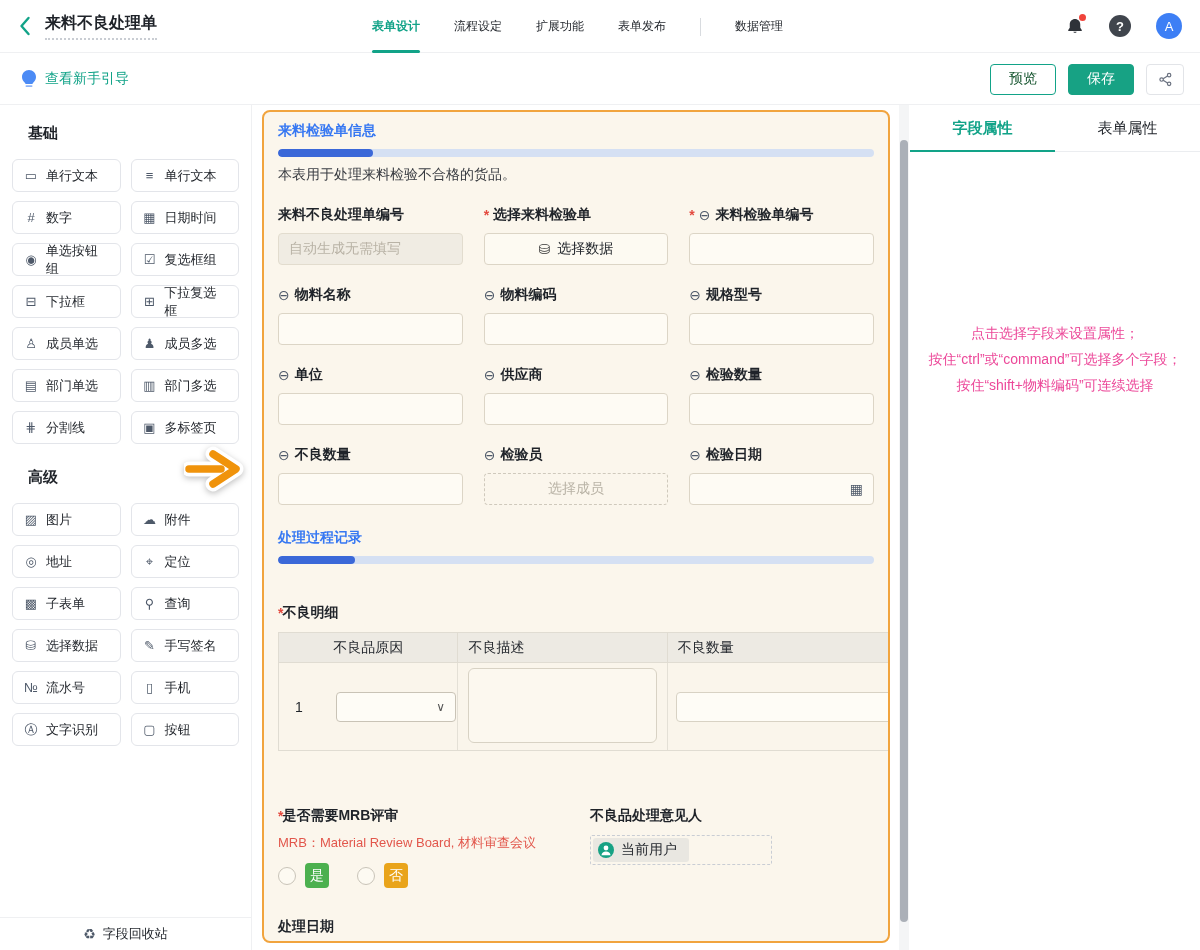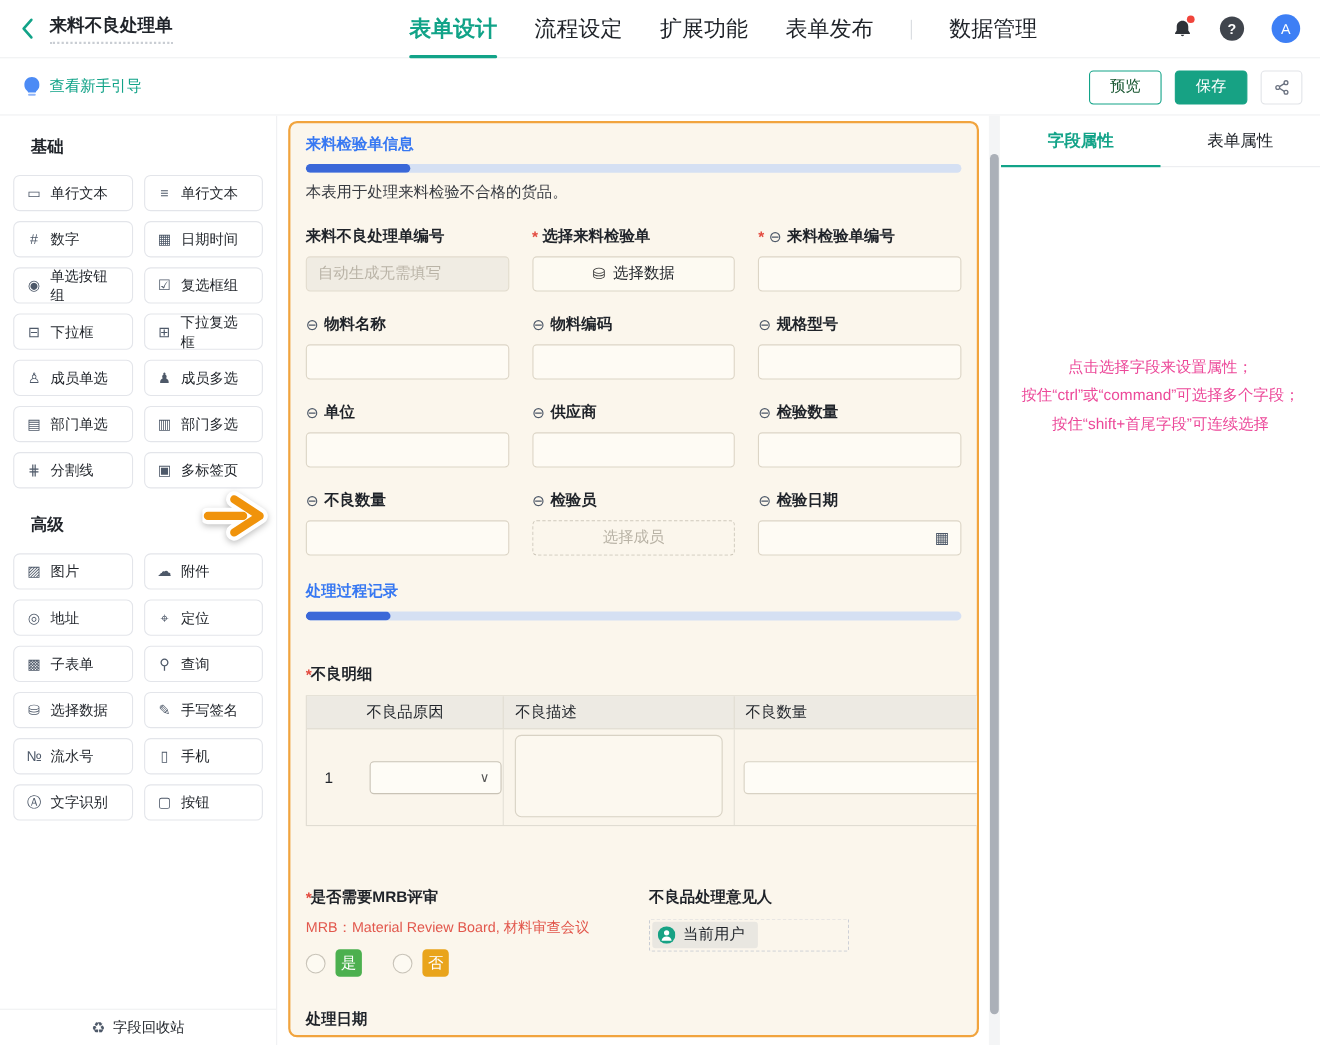--- a/index.html
+++ b/index.html
@@ -7,21 +7,21 @@
     font-family:"Liberation Sans","DejaVu Sans",sans-serif; color:#1F2329; }
   .app { position:relative; width:1200px; height:950px; background:#fff; }
 
   
   .topbar { position:absolute; left:0; top:0; right:0; height:53px; background:#fff;
     border-bottom:1px solid #EFF0F2; display:flex; align-items:center; padding:0 18px; z-index:5; }
   .back-btn { display:flex; align-items:center; margin-right:14px; cursor:pointer; }
   .app-title { font-size:16px; font-weight:bold; border-bottom:2px dotted #C9CDD3; padding-bottom:4px; }
   .topbar-tabs { position:absolute; left:372px; top:0; height:53px; display:flex; align-items:center; gap:34px; }
   .tab-group { display:flex; align-items:center; gap:34px; height:100%; }
-  .tab { position:relative; height:100%; display:flex; align-items:center; font-size:20px; color:#1F2329; cursor:pointer; }
+  .tab { position:relative; height:100%; display:flex; align-items:center; font-size:12px; color:#1F2329; cursor:pointer; }
   .tab.active { color:#12A388; font-weight:bold; }
   .tab.active::after { content:""; position:absolute; left:0; right:0; bottom:0; height:3px; background:#12A388; border-radius:2px; }
   .tabs-divider { width:1px; height:18px; background:#D8DBDF; }
   .topbar-right { margin-left:auto; display:flex; align-items:center; gap:25px; }
   .bell-wrap { position:relative; display:flex; cursor:pointer; }
   .bell-dot { position:absolute; right:-2px; top:-2px; width:7px; height:7px; border-radius:50%; background:#F0443B; }
   .help-btn { width:22px; height:22px; border-radius:50%; background:#40454D; color:#fff; font-size:13px; font-weight:bold;
     display:flex; align-items:center; justify-content:center; cursor:pointer; }
   .avatar { width:26px; height:26px; border-radius:50%; background:#3D7FF5; color:#fff; font-size:13px;
     display:flex; align-items:center; justify-content:center; cursor:pointer; }
@@ -517,17 +517,17 @@
   <div class="rpanel">
     <div class="rtabs">
 
     <div class="rtab active">字段属性</div>
         <div class="rtab">表单属性</div>
       </div>
     <div class="rhint">
 
     <div>点击选择字段来设置属性；</div>
         <div>按住“ctrl”或“command”可选择多个字段；</div>
-        <div>按住“shift+首尾字段”可连续选择</div>
+        <div>按住“shift+物料编码”可连续选择</div>
       </div>
   </div>
 
 </div>
 
 </body></html>

